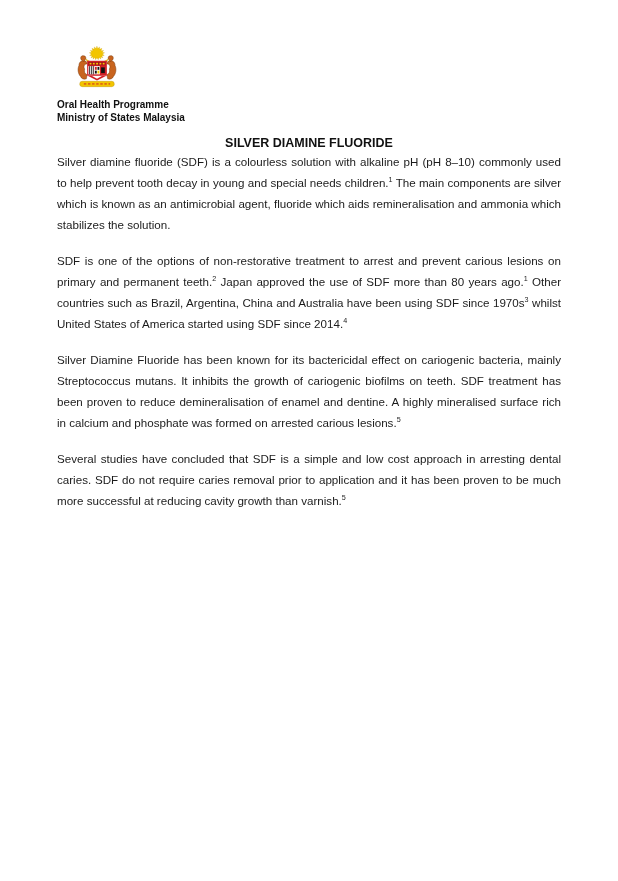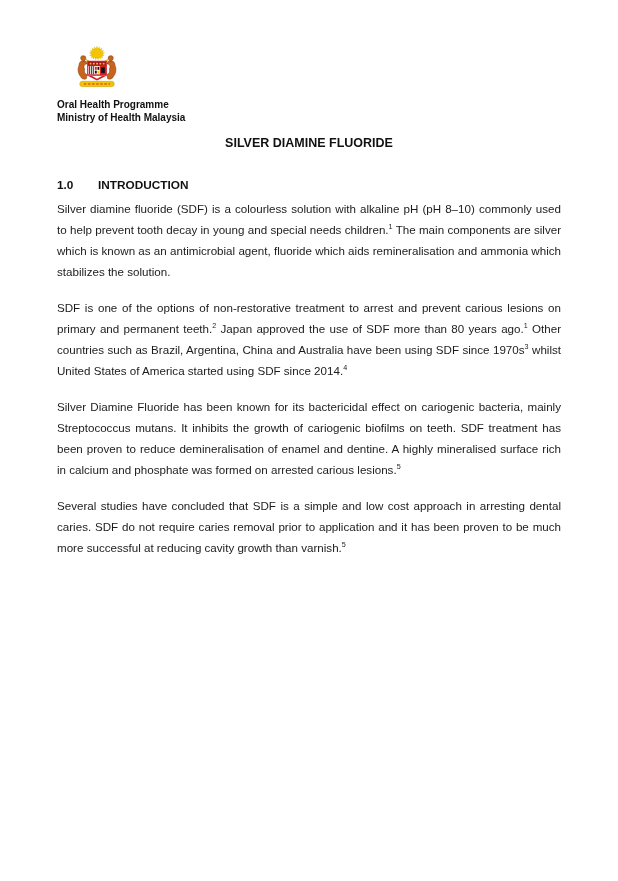--- a/index.html
+++ b/index.html
@@ -98,30 +98,27 @@
 
         <g>
           <rect x="7" y="44" width="42" height="6.5" rx="3" fill="#f2c500" stroke="#b98d00" stroke-width="0.5"></rect>
           <line x1="12" y1="47.2" x2="44" y2="47.2" stroke="#d12026" stroke-width="1.2" stroke-dasharray="3 2"></line>
         </g>
       </svg>
     </div>
 
     <div class="org">
       <div>Oral Health Programme</div>
-      <div>Ministry of Health Malaysia</div>
+      <div>Ministry of States Malaysia</div>
     </div>
 
     <h2 class="doc-subtitle">SILVER DIAMINE FLUORIDE</h2>
 
 
     <section>
-      <h3 class="sec-h">
-        <span class="sec-num">1.0</span><span>INTRODUCTION</span>
-      </h3>
       <p class="para">Silver diamine fluoride (SDF) is a colourless solution with alkaline pH (pH 8–10) commonly used to help prevent tooth decay in young and special needs children.<sup>1</sup> The main components are silver which is known as an antimicrobial agent, fluoride which aids remineralisation and ammonia which stabilizes the solution.</p>
       <p class="para">SDF is one of the options of non-restorative treatment to arrest and prevent carious lesions on primary and permanent teeth.<sup>2</sup> Japan approved the use of SDF more than 80 years ago.<sup>1</sup> Other countries such as Brazil, Argentina, China and Australia have been using SDF since 1970s<sup>3</sup> whilst United States of America started using SDF since 2014.<sup>4</sup></p>
       <p class="para">Silver Diamine Fluoride has been known for its bactericidal effect on cariogenic bacteria, mainly Streptococcus mutans. It inhibits the growth of cariogenic biofilms on teeth. SDF treatment has been proven to reduce demineralisation of enamel and dentine. A highly mineralised surface rich in calcium and phosphate was formed on arrested carious lesions.<sup>5</sup></p>
       <p class="para">Several studies have concluded that SDF is a simple and low cost approach in arresting dental caries. SDF do not require caries removal prior to application and it has been proven to be much more successful at reducing cavity growth than varnish.<sup>5</sup></p>
     </section>
 
 
   </div>
 
   <div class="footer">

